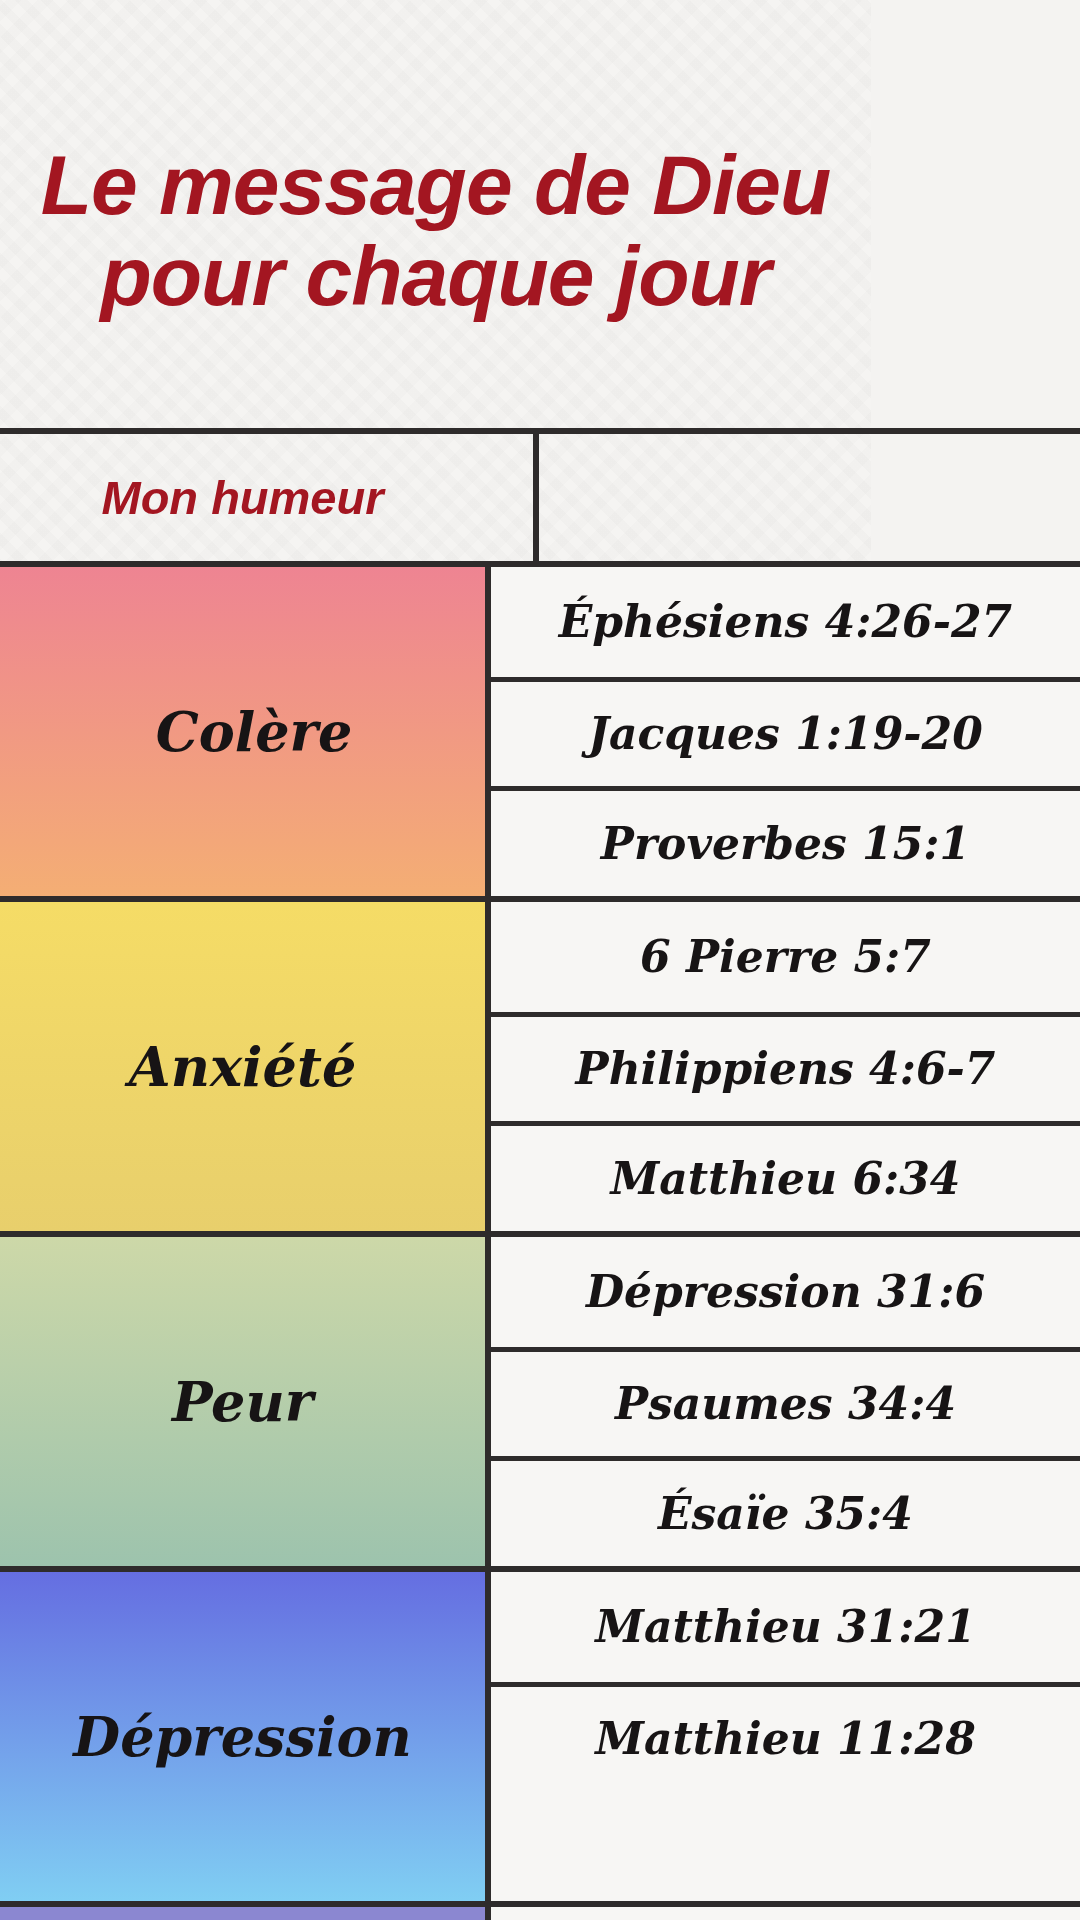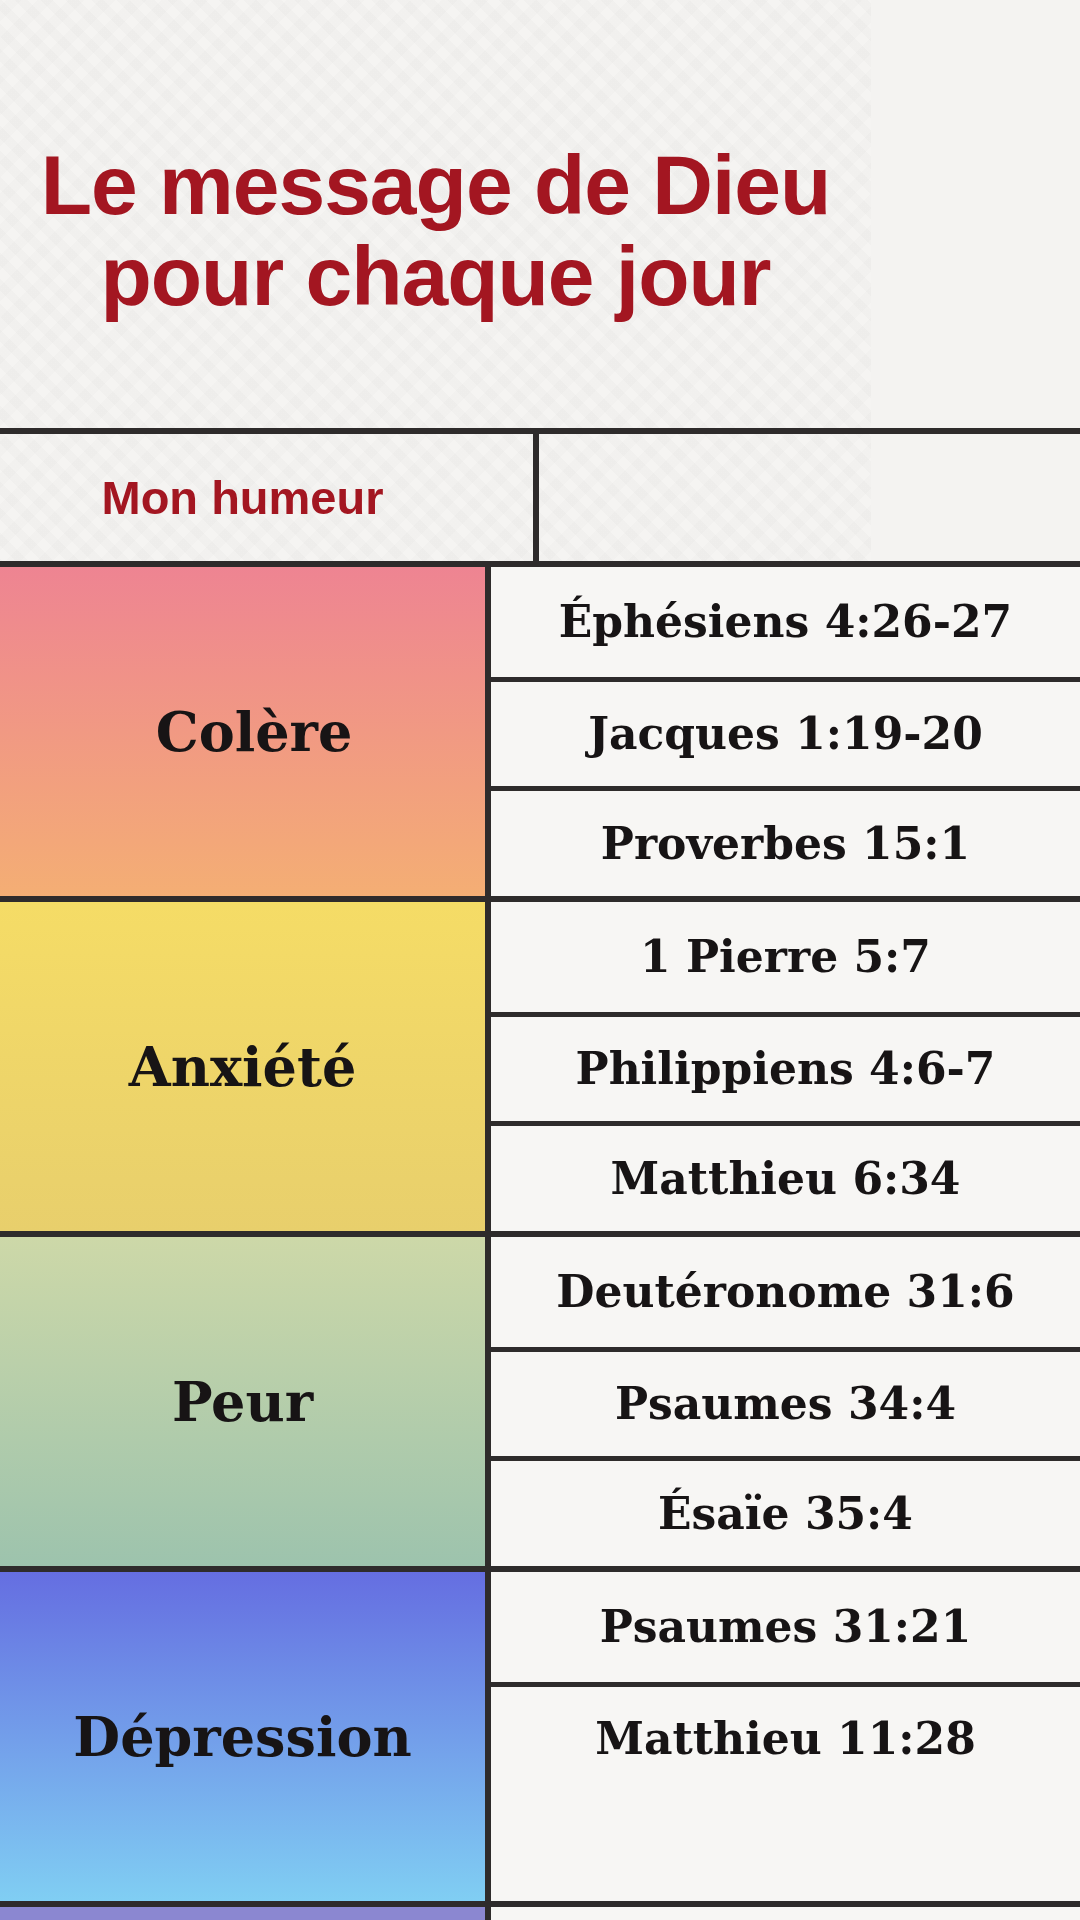--- a/index.html
+++ b/index.html
@@ -10,20 +10,21 @@
     position: relative;
     overflow: hidden;
   }
   .canvas {
     position: absolute; inset: 0;
     width: 871px; height: 1920px;
     background:
       repeating-linear-gradient(45deg, rgba(0,0,0,0.015) 0 9px, rgba(255,255,255,0.02) 9px 18px),
       repeating-linear-gradient(-45deg, rgba(0,0,0,0.012) 0 11px, rgba(255,255,255,0.02) 11px 22px),
       #f5f4f2;
+    font-style: italic;
   }
   .title {
     position: absolute;
     top: 140px; left: 0; right: 0;
     text-align: center;
     color: #a31621;
     font-weight: 700;
     font-size: 84px;
     line-height: 1.08;
     letter-spacing: -1px;
@@ -107,41 +108,41 @@
       <div class="verse-cell">Éphésiens 4:26-27</div>
       <div class="verse-cell">Jacques 1:19-20</div>
       <div class="verse-cell">Proverbes 15:1</div>
     </div>
   </div>
 
   <div class="section">
     <div class="mood-cell" style="background: linear-gradient(rgb(245, 220, 102) 0%, rgb(232, 207, 108) 100%);">Anxiété</div>
     <div class="vsep"></div>
     <div class="verse-col">
-      <div class="verse-cell">1 Pierre 5:7</div>
+      <div class="verse-cell">6 Pierre 5:7</div>
       <div class="verse-cell">Philippiens 4:6-7</div>
       <div class="verse-cell">Matthieu 6:34</div>
     </div>
   </div>
 
   <div class="section">
     <div class="mood-cell" style="background: linear-gradient(rgb(205, 216, 168) 0%, rgb(157, 195, 173) 100%);">Peur</div>
     <div class="vsep"></div>
     <div class="verse-col">
-      <div class="verse-cell">Deutéronome 31:6</div>
+      <div class="verse-cell">Dépression 31:6</div>
       <div class="verse-cell">Psaumes 34:4</div>
       <div class="verse-cell">Ésaïe 35:4</div>
     </div>
   </div>
 
   <div class="section">
     <div class="mood-cell" style="background: linear-gradient(rgb(101, 110, 225) 0%, rgb(128, 206, 243) 100%);">Dépression</div>
     <div class="vsep"></div>
     <div class="verse-col">
-      <div class="verse-cell">Psaumes 31:21</div>
+      <div class="verse-cell">Matthieu 31:21</div>
       <div class="verse-cell">Matthieu 11:28</div>
     </div>
   </div>
 </div>
 
     <div class="partial-row">
       <div id="partial-left" style="background: rgb(139, 135, 209);"></div>
       <div class="vsep"></div>
       <div class="partial-right"></div>
     </div>

